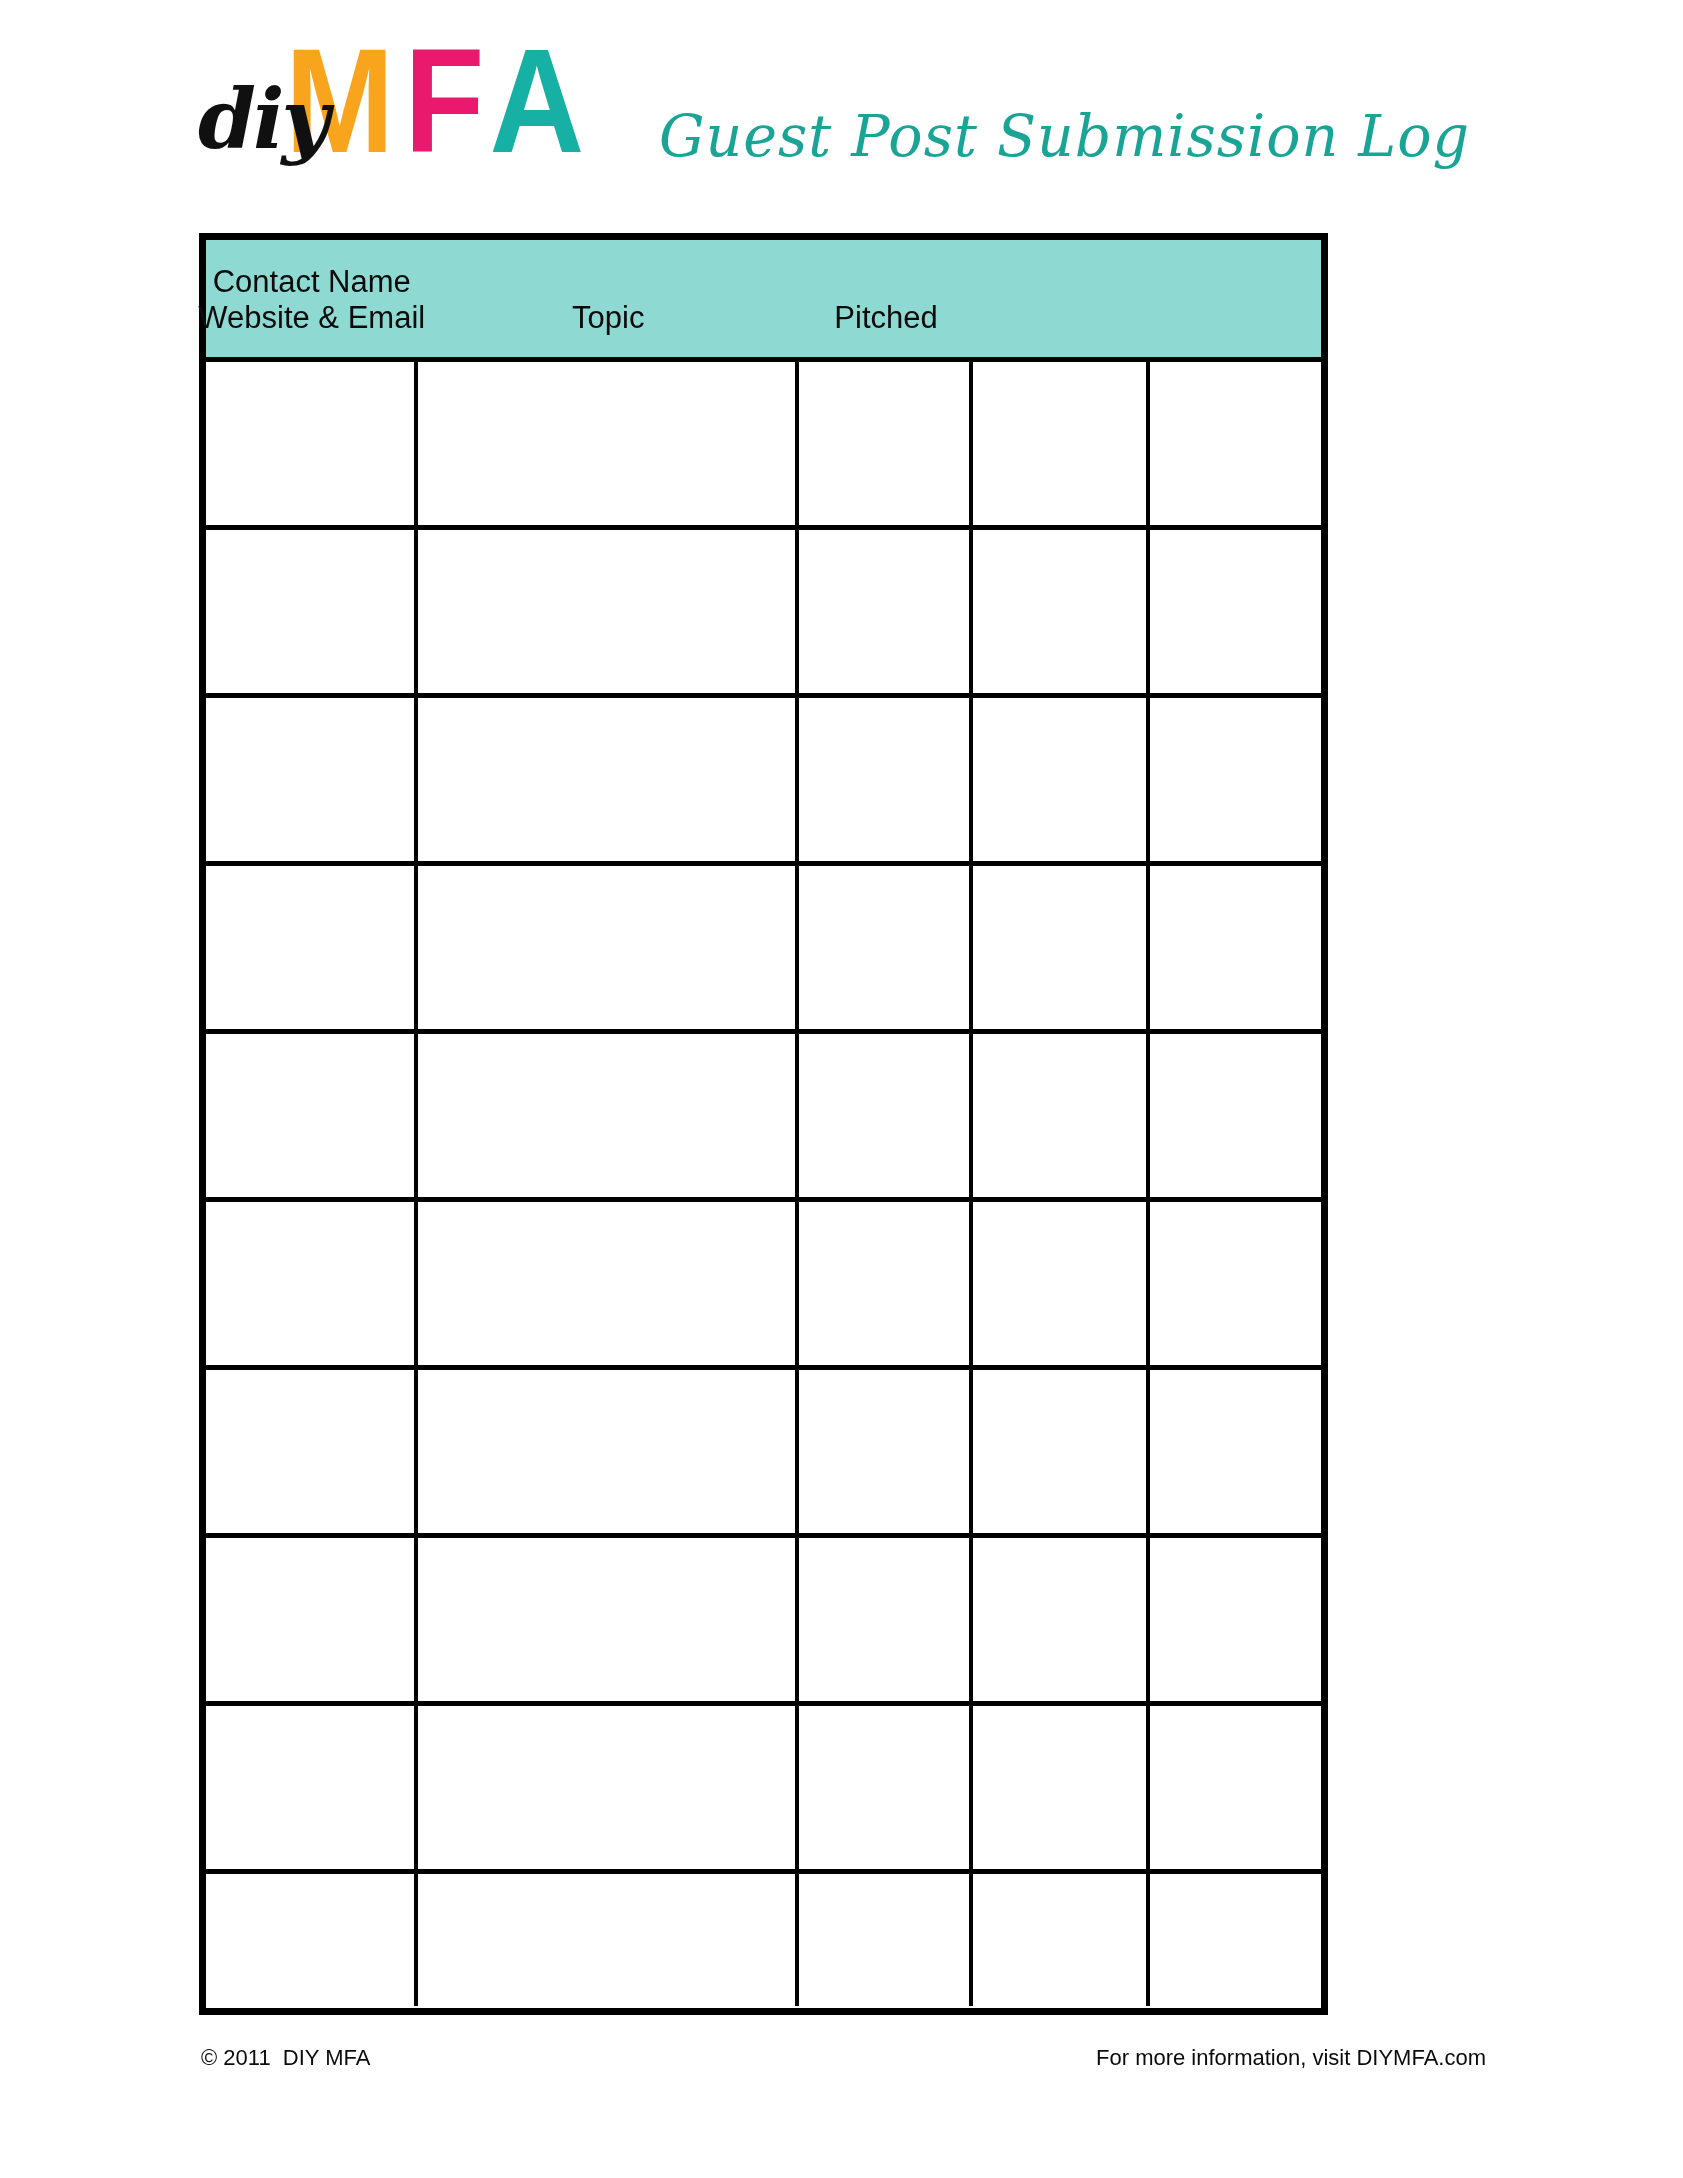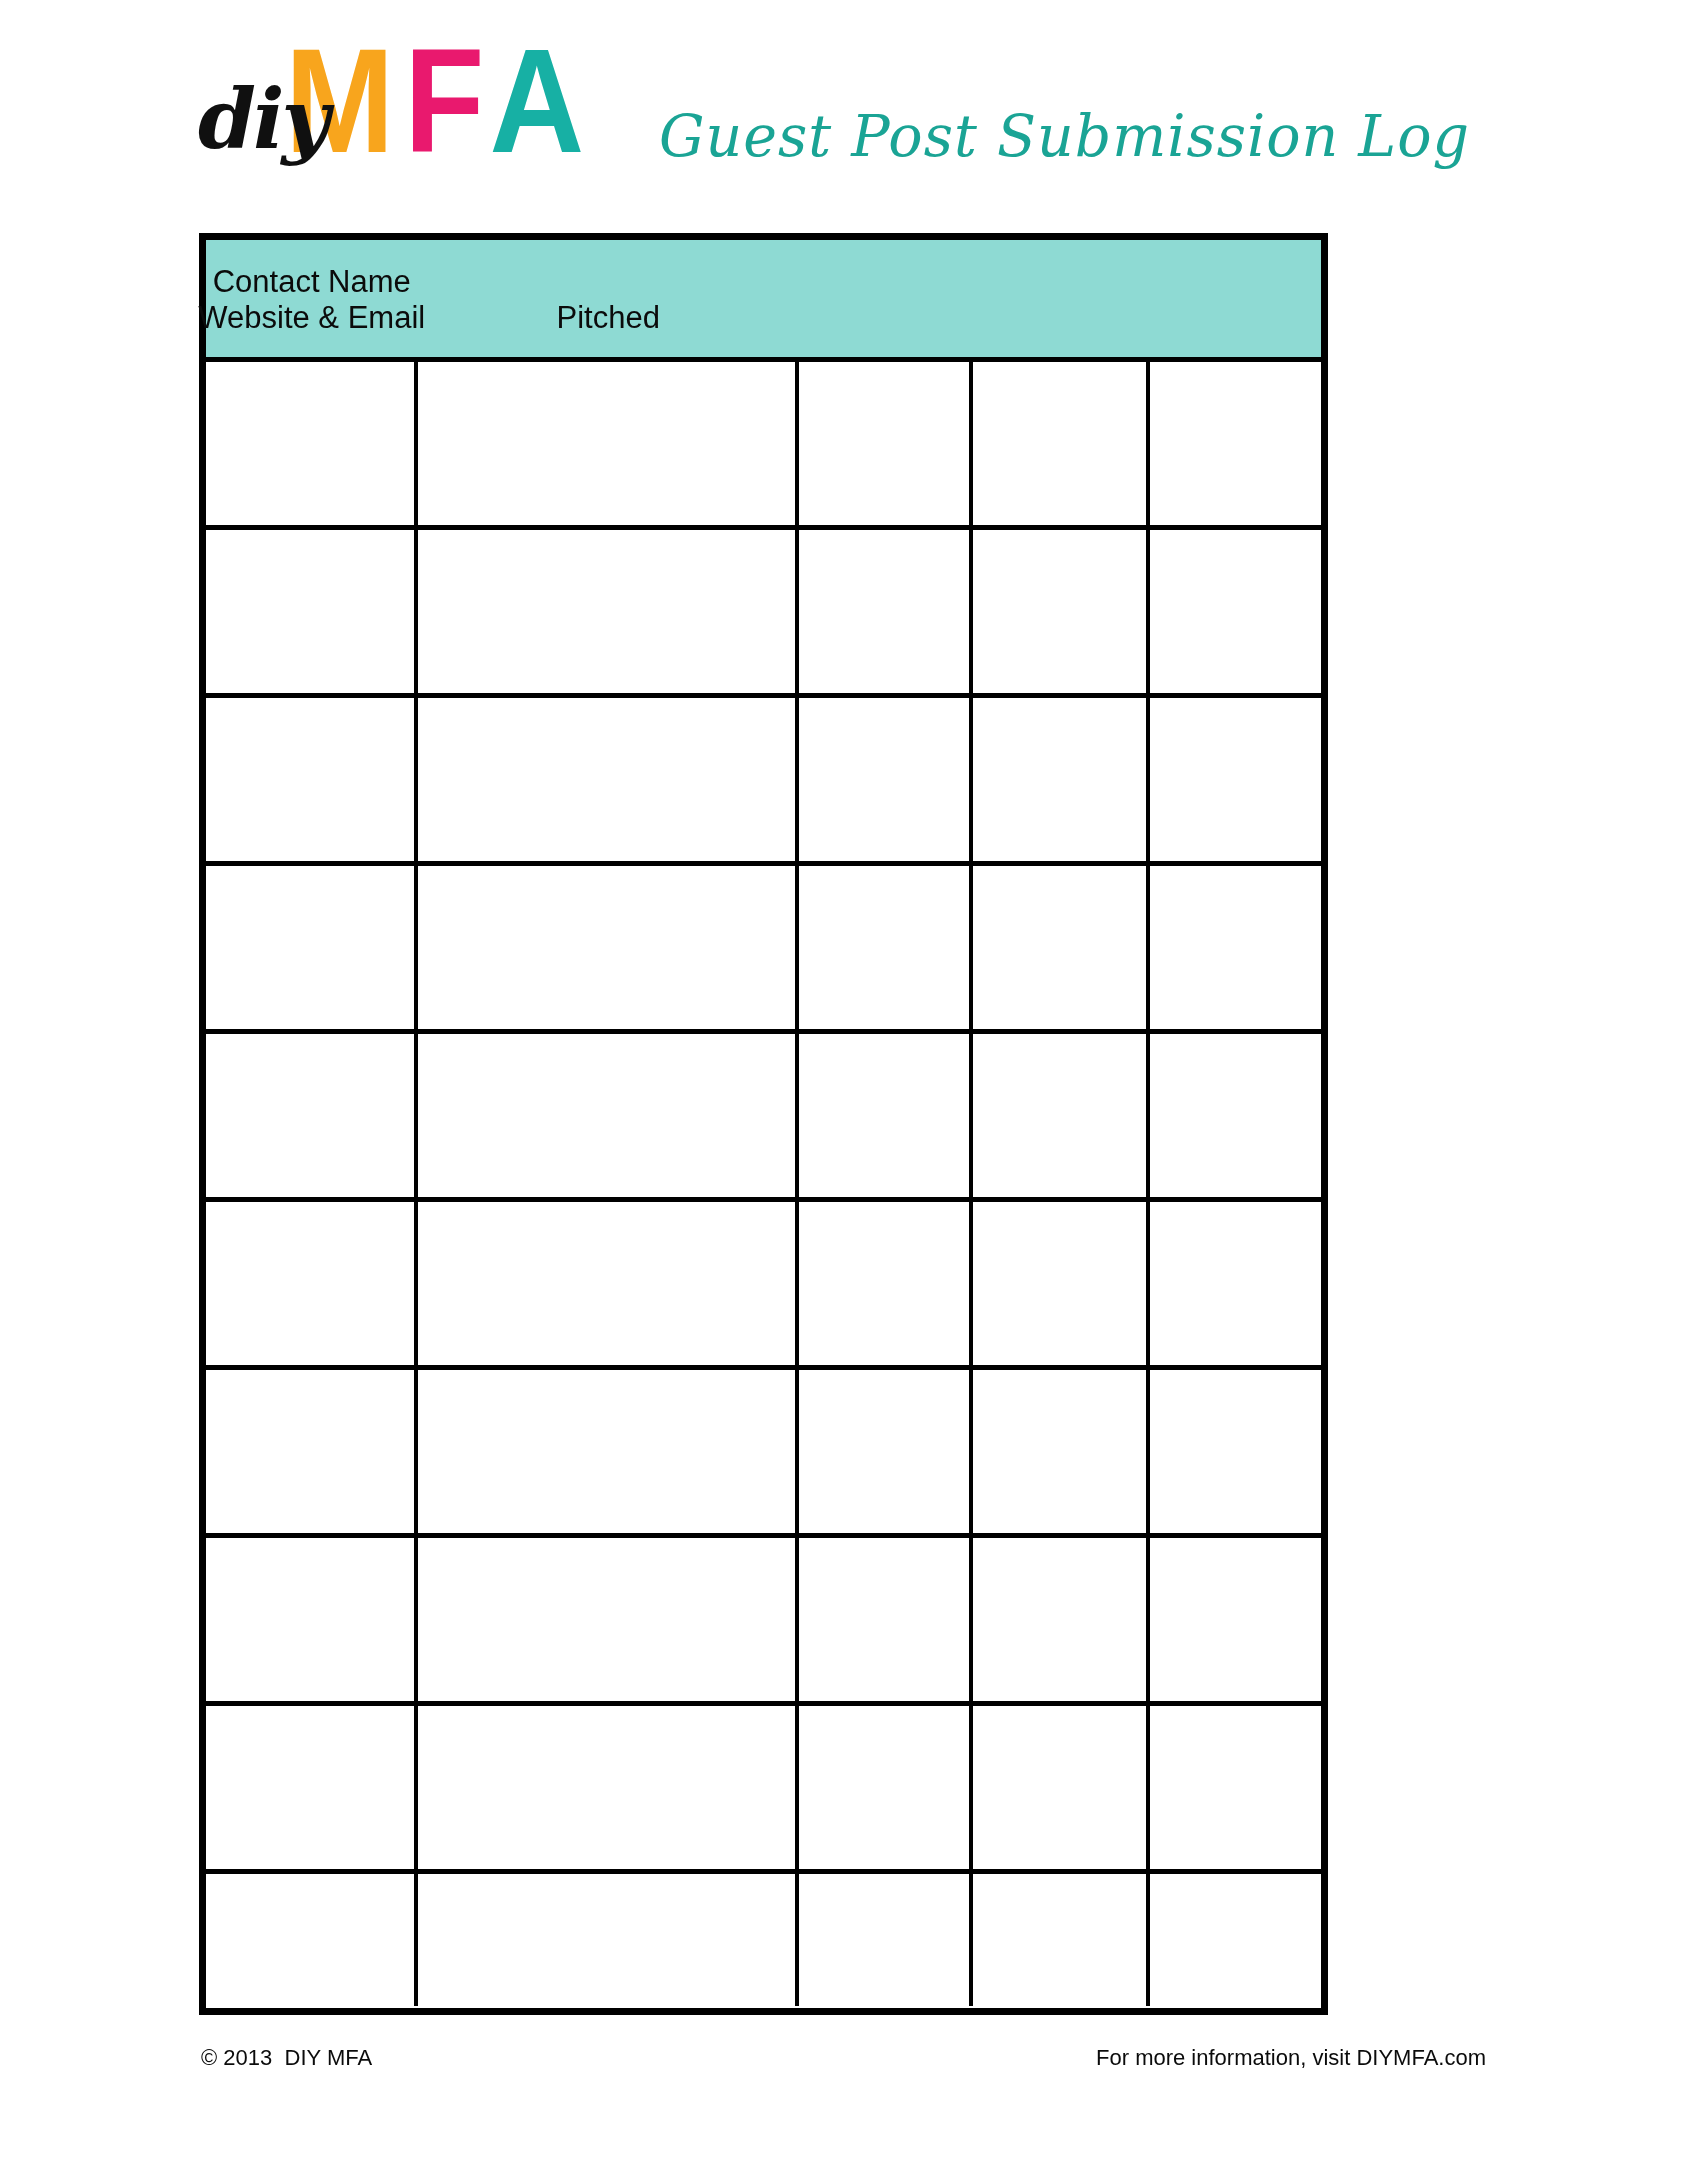--- a/index.html
+++ b/index.html
@@ -142,20 +142,23 @@
   </header>
 
   <div class="logtable">
 
     <div class="thead" style="background: rgb(142, 218, 211);">
       <div class="hcell">
         <span>Contact Name</span>
         <span>Website &amp; Email</span>
       </div>
       <div class="hcell">
+        <span>Topic</span>
+      </div>
+      <div class="hcell">
         <span>Pitched</span>
       </div>
     </div>
 
     <div class="tbody">
         <div class="trow">
           <div class="tcell"></div>
           <div class="tcell"></div>
           <div class="tcell"></div>
           <div class="tcell"></div>
@@ -222,18 +225,18 @@
           <div class="tcell"></div>
           <div class="tcell"></div>
           <div class="tcell"></div>
           <div class="tcell"></div>
         </div>
       </div>
 
   </div>
 
   <footer class="pagefoot">
-    <span>© 2013  DIY MFA</span>
+    <span>© 2011  DIY MFA</span>
     <span>For more information, visit DIYMFA.com</span>
   </footer>
 
 </div>
 
 
 </body></html>

